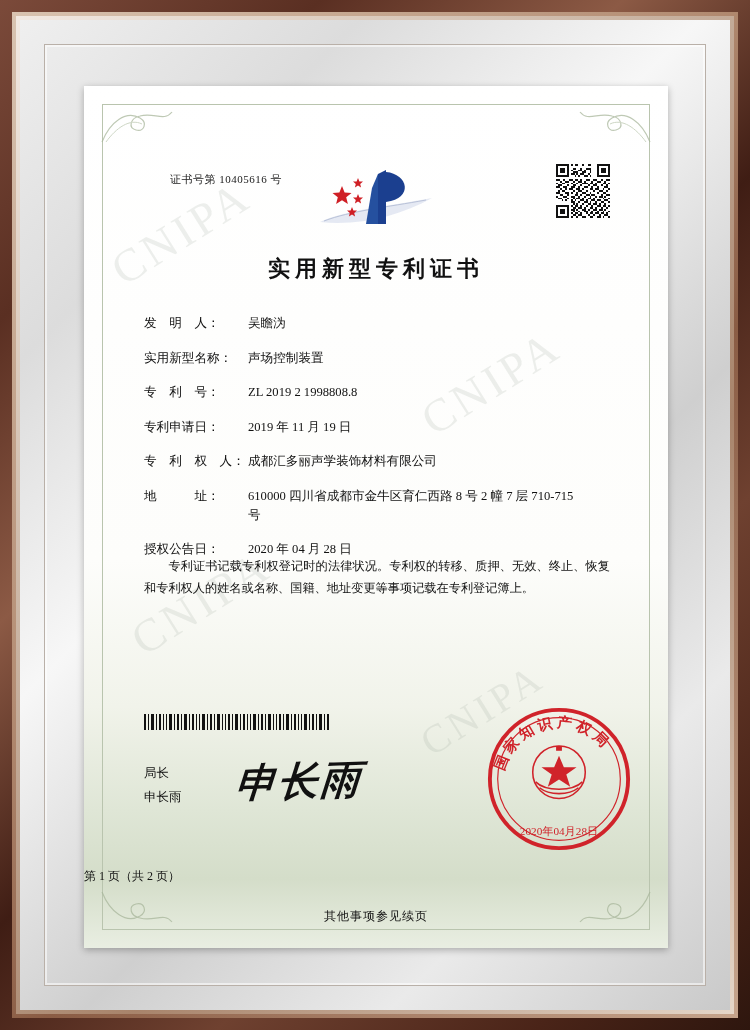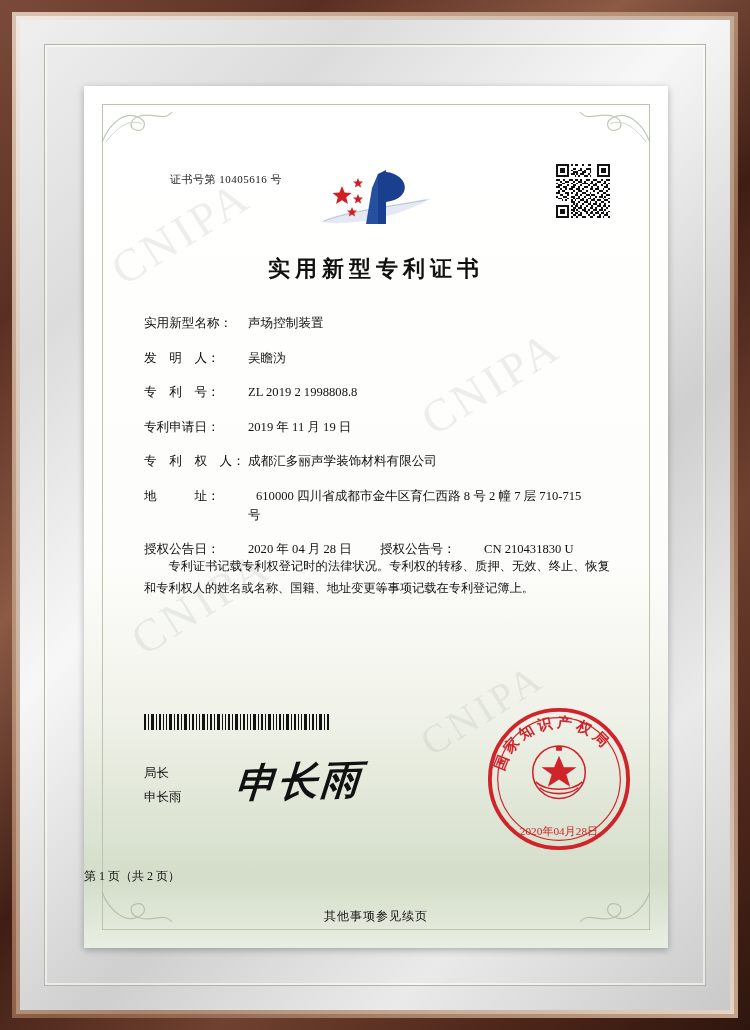--- a/index.html
+++ b/index.html
@@ -130,21 +130,21 @@
   
   .fields {
     position: absolute;
     left: 60px; top: 228px;
     width: 470px;
     font-size: 12.6px;
     color: #111;
     line-height: 1.55;
   }
   .row { display: flex; margin-bottom: 15px; }
-  .row.tight { margin-bottom: 13px; gap: 8px; }
+  .row.tight { margin-bottom: 13px; }
   .lbl {
     flex: 0 0 104px;
     white-space: nowrap;
     letter-spacing: 0px;
   }
   .val { flex: 1 1 auto; }
   .row-two { display: flex; }
   .row-two .half { display: flex; }
   .row-two .half:first-child { flex: 0 0 236px; }
   .row-two .lbl { flex: 0 0 104px; }
@@ -477,27 +477,27 @@
         <rect x="25" y="28" width="1" height="1"></rect>
         <rect x="28" y="28" width="1" height="1"></rect>
     </g>
   </svg>
 
   <div class="title">实用新型专利证书</div>
 
   <div class="fields">
 
     <div class="row">
+      <div class="lbl">发　明　人：</div>
+      <div class="val">吴瞻沩</div>
+    </div>
+
+    <div class="row">
       <div class="lbl">实用新型名称：</div>
       <div class="val">声场控制装置</div>
-    </div>
-
-    <div class="row">
-      <div class="lbl">发　明　人：</div>
-      <div class="val">吴瞻沩</div>
     </div>
 
     <div class="row">
       <div class="lbl">专　利　号：</div>
       <div class="val">ZL 2019 2 1998808.8</div>
     </div>
 
     <div class="row">
       <div class="lbl">专利申请日：</div>
       <div class="val">2019 年 11 月 19 日</div>
@@ -511,24 +511,20 @@
     <div class="row tight">
       <div class="lbl">地　　　址：</div>
       <div class="val">610000 四川省成都市金牛区育仁西路 8 号 2 幢 7 层 710-715</div>
     </div>
     <div class="addr-cont">号</div>
 
     <div class="row-two">
       <div class="half">
         <div class="lbl">授权公告日：</div>
         <div class="val">2020 年 04 月 28 日</div>
-      </div>
-      <div class="half">
-        <div class="lbl">授权公告号：</div>
-        <div class="val">CN 210431830 U</div>
       </div>
     </div>
   </div>
 
   <div class="paras">
     <p>专利证书记载专利权登记时的法律状况。专利权的转移、质押、无效、终止、恢复和专利权人的姓名或名称、国籍、地址变更等事项记载在专利登记簿上。</p>
   </div>
 
   <svg class="barcode" viewBox="0 0 186 16" shape-rendering="crispEdges">
     <rect width="186" height="16" fill="#ffffff" opacity="0"></rect>

